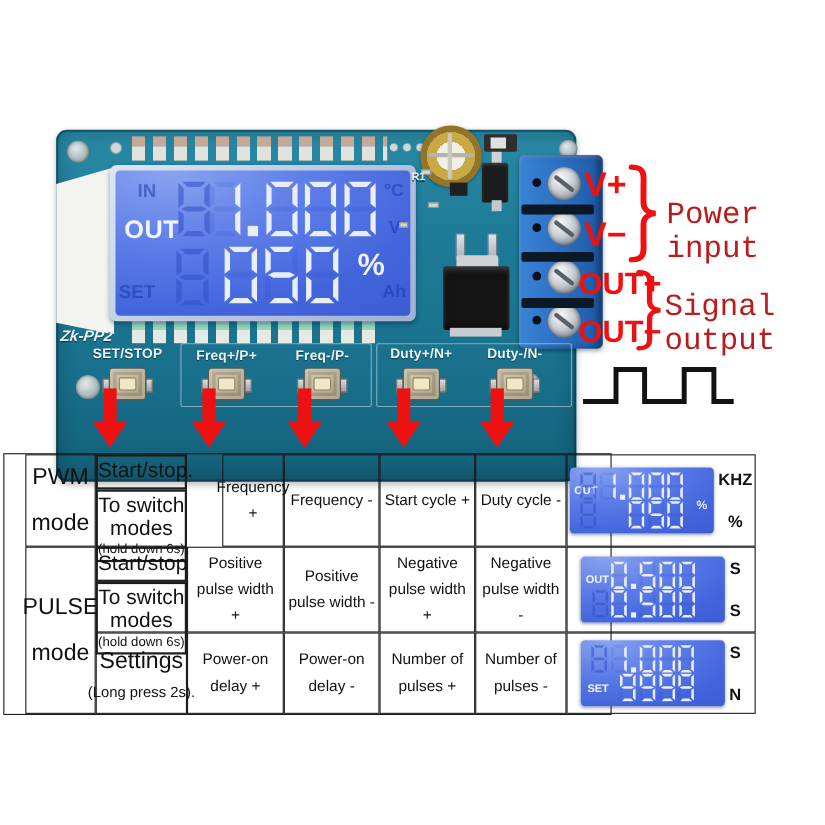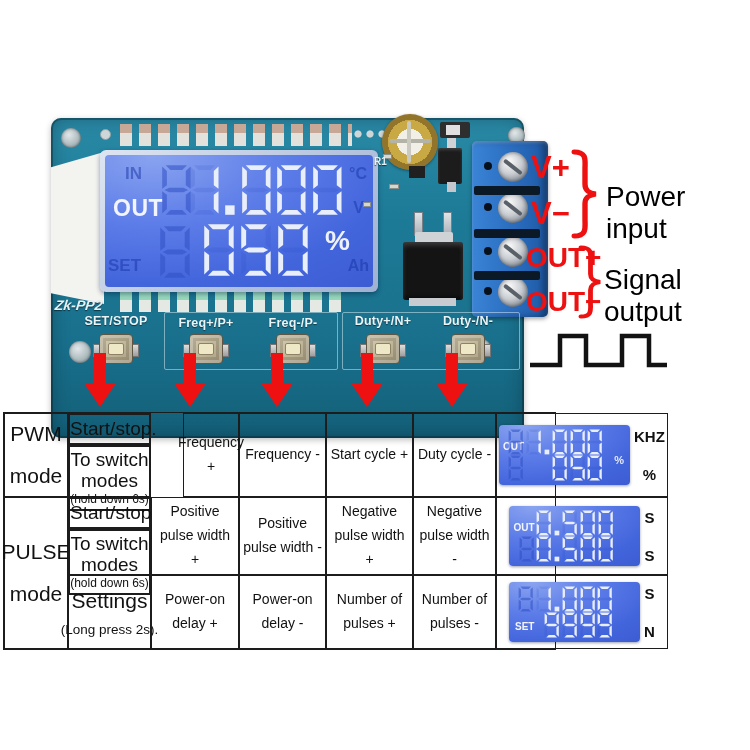--- a/index.html
+++ b/index.html
@@ -79,30 +79,30 @@
           box-shadow:inset -5px 0 7px rgba(0,0,0,.35), inset 0 2px 3px rgba(255,255,255,.25), 0 2px 4px rgba(0,0,0,.35);}
   .screw{position:absolute;left:26px;width:30px;height:30px;border-radius:50%;
          background:radial-gradient(circle at 38% 32%, #fafafa, #c9cdd2 45%, #8f969e 75%, #6f767e);
          box-shadow:inset 0 0 4px rgba(0,0,0,.5);}
   .screw i{position:absolute;left:4px;top:13px;width:22px;height:3.5px;background:#596068;display:block;transform:rotate(38deg);border-radius:2px;}
   .sep{position:absolute;left:2px;width:66px;height:9px;background:#0b1826;border-radius:2px;}
   .tdot{position:absolute;left:12px;width:8px;height:8px;border-radius:50%;background:#08101c;}
 
   
   .redtxt{position:absolute;color:#ee1111;font-weight:bold;}
-  .blktxt{position:absolute;color:#000000;}
+  .blktxt{position:absolute;color:#b91c1c;font-family:Liberation Mono, monospace;}
   .brace{position:absolute;}
 
   
   .arrow{position:absolute;width:32px;height:56px;}
 
   
   .ftable{position:absolute;left:3px;top:412px;width:553px;border:1px solid #1c1c1c;
           display:grid;grid-template-columns:64px 83px 88px 87px 87px 83px auto;
-          grid-template-rows:84px 78px 74px;}
+          grid-template-rows:84px 78px 74px;padding-left:19px;}
   .cell{border:1px solid #1c1c1c;display:flex;align-items:center;justify-content:center;
         text-align:center;font-size:14px;line-height:1.7;padding:2px;}
   .modecell{font-size:21px;line-height:2.0;padding:0 2px;}
   .subcol{flex-direction:column;align-items:stretch;padding:0;justify-content:flex-start;}
   .sub1{border:2px solid #1c1c1c;margin:-1px -1px 0 -1px;font-size:19px;line-height:1.45;text-align:center;}
   .sub2{border:2px solid #1c1c1c;margin:0 -1px -1px -1px;flex:1;font-size:19px;line-height:1.15;
         text-align:center;display:flex;flex-direction:column;justify-content:center;padding:2px 0;}
   .subnote{font-size:12px;line-height:1.2;white-space:nowrap;}
   .setcell{flex-direction:column;justify-content:flex-end;padding:0;}
   .settitle{font-size:21px;margin-top:10px;}

